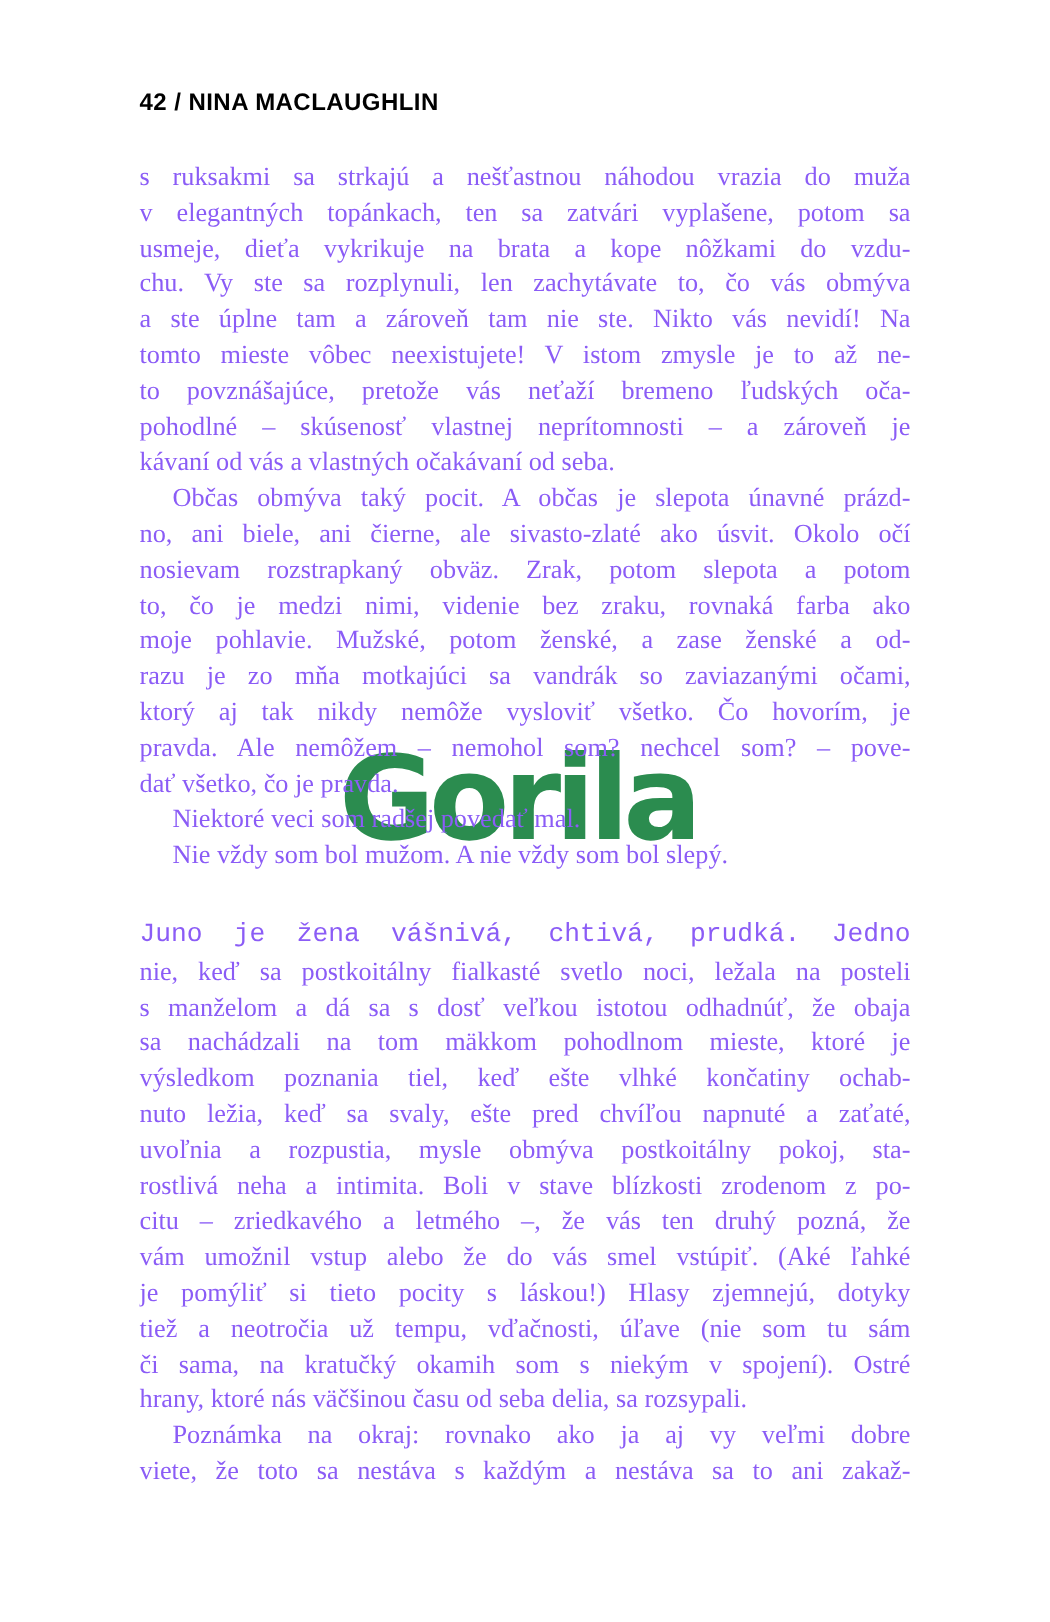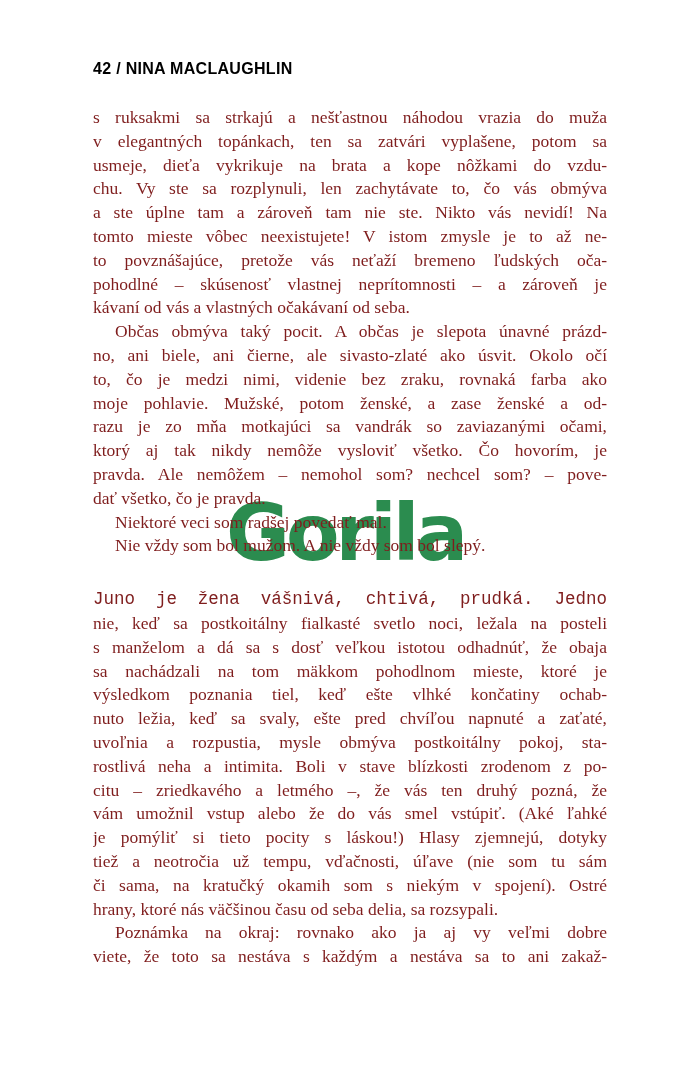--- a/index.html
+++ b/index.html
@@ -37,21 +37,21 @@
     letter-spacing: -4px;
     color: #15803d;
     opacity: 0.9;
     z-index: 0;
   }
   .textblock {
     position: absolute;
     left: 93px;
     top: 106px;
     width: 514px;
-    color: #7f1d1d;
+    color: #8b5cf6;
     font-size: 17.5px;
     z-index: 1;
   }
   .line {
     height: 23.8px;
     line-height: 23.8px;
     overflow: hidden;
     text-align: justify;
     text-align-last: justify;
     white-space: normal;
@@ -81,20 +81,21 @@
     <div class="line">v elegantných topánkach, ten sa zatvári vyplašene, potom sa</div>
     <div class="line">usmeje, dieťa vykrikuje na brata a kope nôžkami do vzdu-</div>
     <div class="line">chu. Vy ste sa rozplynuli, len zachytávate to, čo vás obmýva</div>
     <div class="line">a ste úplne tam a zároveň tam nie ste. Nikto vás nevidí! Na</div>
     <div class="line">tomto mieste vôbec neexistujete! V istom zmysle je to až ne-</div>
     <div class="line">to povznášajúce, pretože vás neťaží bremeno ľudských oča-</div>
     <div class="line">pohodlné – skúsenosť vlastnej neprítomnosti – a zároveň je</div>
     <div class="line end">kávaní od vás a vlastných očakávaní od seba.</div>
     <div class="line indent">Občas obmýva taký pocit. A občas je slepota únavné prázd-</div>
     <div class="line">no, ani biele, ani čierne, ale sivasto-zlaté ako úsvit. Okolo očí</div>
+    <div class="line">nosievam rozstrapkaný obväz. Zrak, potom slepota a potom</div>
     <div class="line">to, čo je medzi nimi, videnie bez zraku, rovnaká farba ako</div>
     <div class="line">moje pohlavie. Mužské, potom ženské, a zase ženské a od-</div>
     <div class="line">razu je zo mňa motkajúci sa vandrák so zaviazanými očami,</div>
     <div class="line">ktorý aj tak nikdy nemôže vysloviť všetko. Čo hovorím, je</div>
     <div class="line">pravda. Ale nemôžem – nemohol som? nechcel som? – pove-</div>
     <div class="line end">dať všetko, čo je pravda.</div>
     <div class="line indent end">Niektoré veci som radšej povedať mal.</div>
     <div class="line indent end">Nie vždy som bol mužom. A nie vždy som bol slepý.</div>
     <div class="line gap">Juno je žena vášnivá, chtivá, prudká. Jedno neskoré popolud-</div>
     <div class="line">nie, keď sa postkoitálny fialkasté svetlo noci, ležala na posteli</div>

